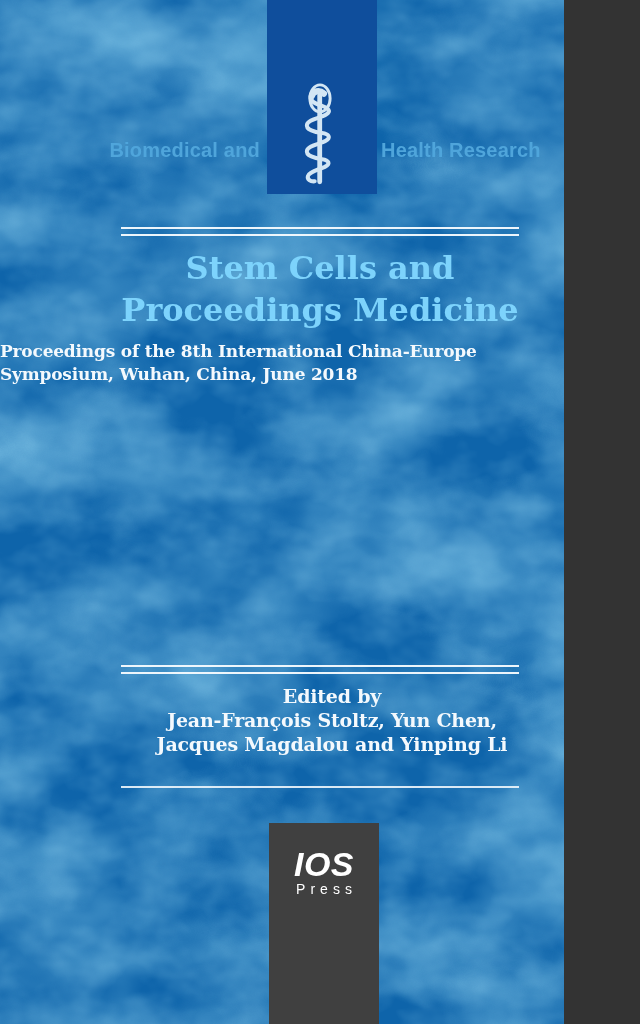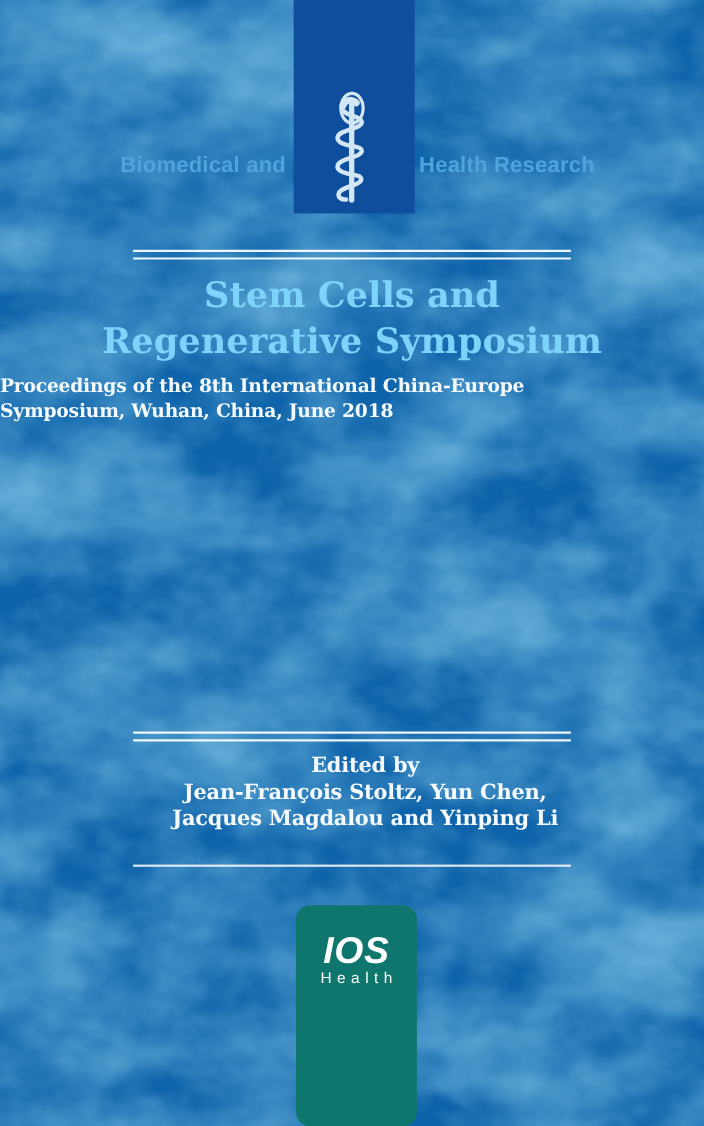--- a/index.html
+++ b/index.html
@@ -1,18 +1,18 @@
 <!DOCTYPE html>
 <html><head>
 <meta charset="utf-8">
 <style>
   html, body { margin: 0; padding: 0; background: #333; }
   .cover {
     position: relative;
-    width: 640px;
+    width: 564px;
     height: 1024px;
     background: #0E64AA;
     overflow: hidden;
     font-family: "Liberation Sans", sans-serif;
   }
   .texture {
     position: absolute;
     left: 0; top: 0;
     width: 640px; height: 1024px;
     display: block;
@@ -86,24 +86,23 @@
     font-size: 19px;
     line-height: 24px;
     letter-spacing: -0.2px;
     color: #F4F9FD;
     padding-left: 12px;
   }
   .publisher-panel {
     position: absolute;
     left: 269px; top: 823px;
     width: 110px; height: 201px;
-    background: #0f766e;
+    background: #404040;
     text-align: center;
     color: #FFFFFF;
-    border-radius: 13px;
   }
   .pub-name {
     margin-top: 24px;
     font-size: 34px;
     line-height: 34px;
     font-weight: bold;
     font-style: italic;
     letter-spacing: 0.5px;
   }
   .pub-imprint {
@@ -157,36 +156,36 @@
     </svg>
   </div>
 
   <div class="series series-left">Biomedical and</div>
   <div class="series series-right">Health Research</div>
 
   <div class="rule rule-double rule-1"></div>
 
   <h1 class="title">
     <span>Stem Cells and</span><br>
-    <span>Regenerative Symposium</span>
+    <span>Proceedings Medicine</span>
   </h1>
 
   <div class="subtitle">
     <span>Proceedings of the 8th International China-Europe</span><br>
     <span>Symposium, Wuhan, China, June 2018</span>
   </div>
 
   <div class="rule rule-double rule-2"></div>
 
   <div class="editors">
     <div>Edited by</div>
     <div>Jean-François Stoltz, Yun Chen,</div>
     <div>Jacques Magdalou and Yinping Li</div>
   </div>
 
   <div class="rule rule-single rule-3"></div>
 
   <div class="publisher-panel">
     <div class="pub-name">IOS</div>
-    <div class="pub-imprint">Health</div>
+    <div class="pub-imprint">Press</div>
   </div>
 
 </div>
 
 </body></html>

